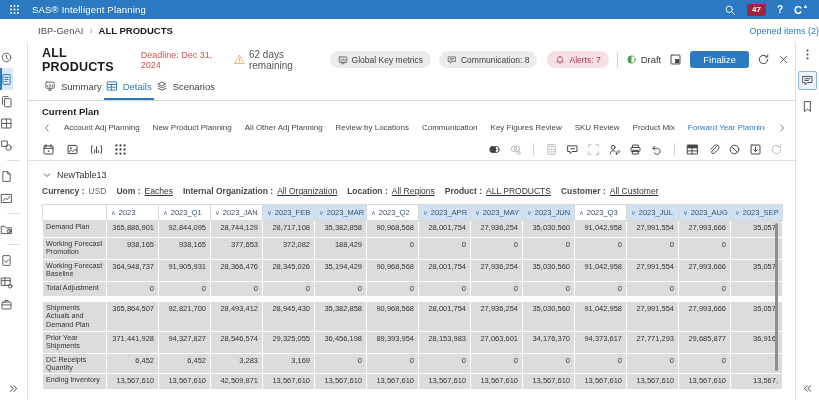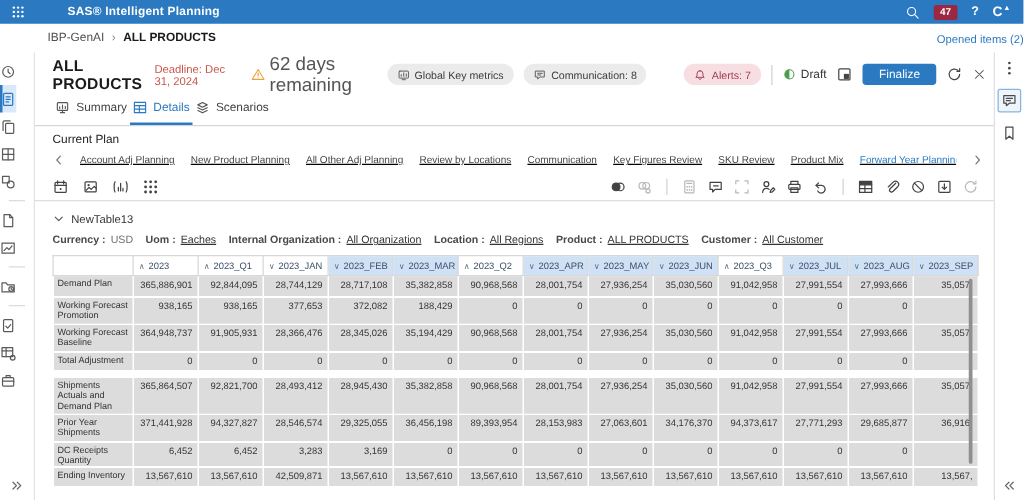--- a/index.html
+++ b/index.html
@@ -7,21 +7,21 @@
     font-family:"Liberation Sans", sans-serif; }
   #screen { width:819px; height:400px; display:flex; flex-direction:column; overflow:hidden; background:#fff; }
   button { background:none; border:0; padding:0; font:inherit; color:inherit; cursor:pointer; }
   .ic { display:inline-flex; width:13px; height:13px; flex:0 0 auto; }
   .ic svg { width:100%; height:100%; }
   .ic.s11 { width:11px; height:11px; } .ic.s10 { width:10px; height:10px; } .ic.s12 { width:12px; height:12px; }
 
   
   .topbar { height:19px; background:var(--topbar); display:flex; align-items:center; color:#fff; flex:0 0 auto; }
   .tb-waffle { width:28px; display:flex; justify-content:center; color:#fff; }
-  .tb-title { font-size:9.5px; font-weight:bold; margin-left:26px; letter-spacing:.2px; }
+  .tb-title { font-size:9.5px; font-weight:normal; margin-left:4px; letter-spacing:.2px; }
   .tb-right { margin-left:auto; display:flex; align-items:center; gap:11px; padding-right:12px; }
   .tb-badge { background:var(--badge_bg); color:#fff; font-size:8px; font-weight:bold; padding:1px 5px; border-radius:2px; line-height:10px; }
   .tb-help { font-size:10px; font-weight:bold; }
   .tb-avatar { font-size:11px; font-weight:bold; position:relative; padding-right:5px; }
   .tb-avatar i { position:absolute; top:-2px; right:0; font-size:6px; font-style:normal; }
 
   .content-col { flex:1; display:flex; flex-direction:column; min-height:0; }
   
   .crumb-row { height:23px; display:flex; align-items:center; padding:0 0 0 0; flex:0 0 auto; }
   .crumb-left { display:flex; align-items:center; gap:6px; padding-left:38px; font-size:9.5px; color:#4f4f4f; }
@@ -35,49 +35,49 @@
   .sb-item { height:22px; display:flex; align-items:center; justify-content:center; color:#5a5a5a; }
   .sb-item.sel { background:#d9e9f9; box-shadow:inset 2px 0 0 var(--accent); color:var(--accent); }
   .sb-div { height:1px; background:#dcdcdc; margin:4px 7px; }
   .sb-expand { margin-top:auto; margin-bottom:6px; display:flex; justify-content:center; color:#666; }
 
   
   .main { flex:1; display:flex; flex-direction:column; min-width:0; position:relative; }
   .title-row { height:33px; display:flex; align-items:center; padding:2px 6px 0 14px; gap:8px; flex:0 0 auto; }
   .pg-title { font-size:12.5px; font-weight:bold; color:#1a1a1a; letter-spacing:.2px; }
   .deadline { font-size:9px; color:var(--deadline); }
-  .warn-wrap { display:flex; align-items:center; gap:4px; font-size:15px; color:#555; }
+  .warn-wrap { display:flex; align-items:center; gap:4px; font-size:10px; color:#555; }
   .warn-wrap .ic { color:var(--warning); }
   .title-actions { margin-left:auto; display:flex; align-items:center; gap:8px; }
   .pill { display:flex; align-items:center; gap:4px; background:var(--pill_bg); color:#3d3d3d;
           border-radius:9px; height:17px; padding:0 8px; font-size:8.5px; white-space:nowrap; }
   .pill .ic { color:#555; }
   .pill.alert { background:var(--alert_bg); color:var(--alert_text); }
   .pill.alert .ic { color:var(--alert_text); }
   .v-div { width:1px; height:16px; background:#d2d2d2; }
   .status { display:flex; align-items:center; gap:4px; font-size:9.5px; color:#333; }
   .status .ic { color:var(--status_green); }
   .act-btn { display:flex; align-items:center; color:#444; }
   .finalize { background:var(--accent); color:#fff; font-size:9.5px; padding:3px 13px; border-radius:3px; }
 
   
   .tabs-row { height:26px; display:flex; align-items:flex-end; padding:0 14px; border-bottom:1px solid #d6d6d6; flex:0 0 auto; }
   .tab { display:flex; align-items:center; gap:5px; font-size:9.5px; color:#3f3f3f; padding:0 2px 6px; border-bottom:2px solid transparent; }
   .tab .ic { color:#555; }
   .tab.active { color:var(--accent); border-bottom-color:var(--accent); }
   .tab.active .ic { color:var(--accent); }
 
-  .current-plan { height:16px; padding:5px 14px 0; font-size:9.5px; font-weight:normal; color:#222; flex:0 0 auto; }
+  .current-plan { height:16px; padding:5px 14px 0; font-size:9.5px; font-weight:bold; color:#222; flex:0 0 auto; }
 
   
   .subtabs-row { height:21px; display:flex; align-items:center; gap:12px; padding:0 8px 0 14px; flex:0 0 auto; overflow:hidden; white-space:nowrap; }
   .st-chev { color:#777; display:flex; }
   .subtab { font-size:8px; color:#454545; }
   .subtab.active { color:var(--accent); }
-  .subtabs-list { display:flex; gap:13px; align-items:center; flex:1; min-width:0; overflow:hidden;text-decoration:underline; }
+  .subtabs-list { display:flex; gap:13px; align-items:center; flex:1; min-width:0; overflow:hidden; }
   .st-right { margin-left:auto; }
 
   
   .toolbar-row { height:23px; display:flex; align-items:center; padding:0 8px 0 14px; border-bottom:1px solid #dedede; flex:0 0 auto; }
   .tb-group { display:flex; align-items:center; gap:9px; }
   .tb-group.left { gap:11px; }
   .tb-group.right { margin-left:auto; gap:8px; padding-right:4px; }
   .tbtn { display:flex; color:#424242; }
   .tbtn.dis { color:#b8b8b8; }
   .tb-div { width:1px; height:13px; background:#d4d4d4; margin:0 3px; }
@@ -295,21 +295,21 @@
             </button>
             <button class="pill">
               <span class="ic s10">
                   <svg viewBox="0 0 16 16" fill="none" stroke="currentColor" stroke-width="1.2" stroke-linecap="round" stroke-linejoin="round">
                     <path d="M2.5 3h11v7.5H8L5 13v-2.5H2.5z"></path>
                     <path d="M5 5.8h6M5 8h4"></path>
                   </svg>
                 </span>
               <span>Communication: 8</span>
             </button>
-            <button class="pill alert" style="margin-left:22px">
+            <button class="pill alert" style="margin-left:2px">
               <span class="ic s10">
                   <svg viewBox="0 0 16 16" fill="none" stroke="currentColor" stroke-width="1.2" stroke-linecap="round" stroke-linejoin="round">
                     <path d="M8 2.5a3.8 3.8 0 0 1 3.8 3.8v2.9L13.3 11H2.7l1.5-1.8V6.3A3.8 3.8 0 0 1 8 2.5z"></path>
                     <path d="M6.6 12.7a1.5 1.5 0 0 0 2.8 0"></path>
                   </svg>
                 </span>
               <span>Alerts: 7</span>
             </button>
             <span class="v-div"></span>
             <span class="status">

